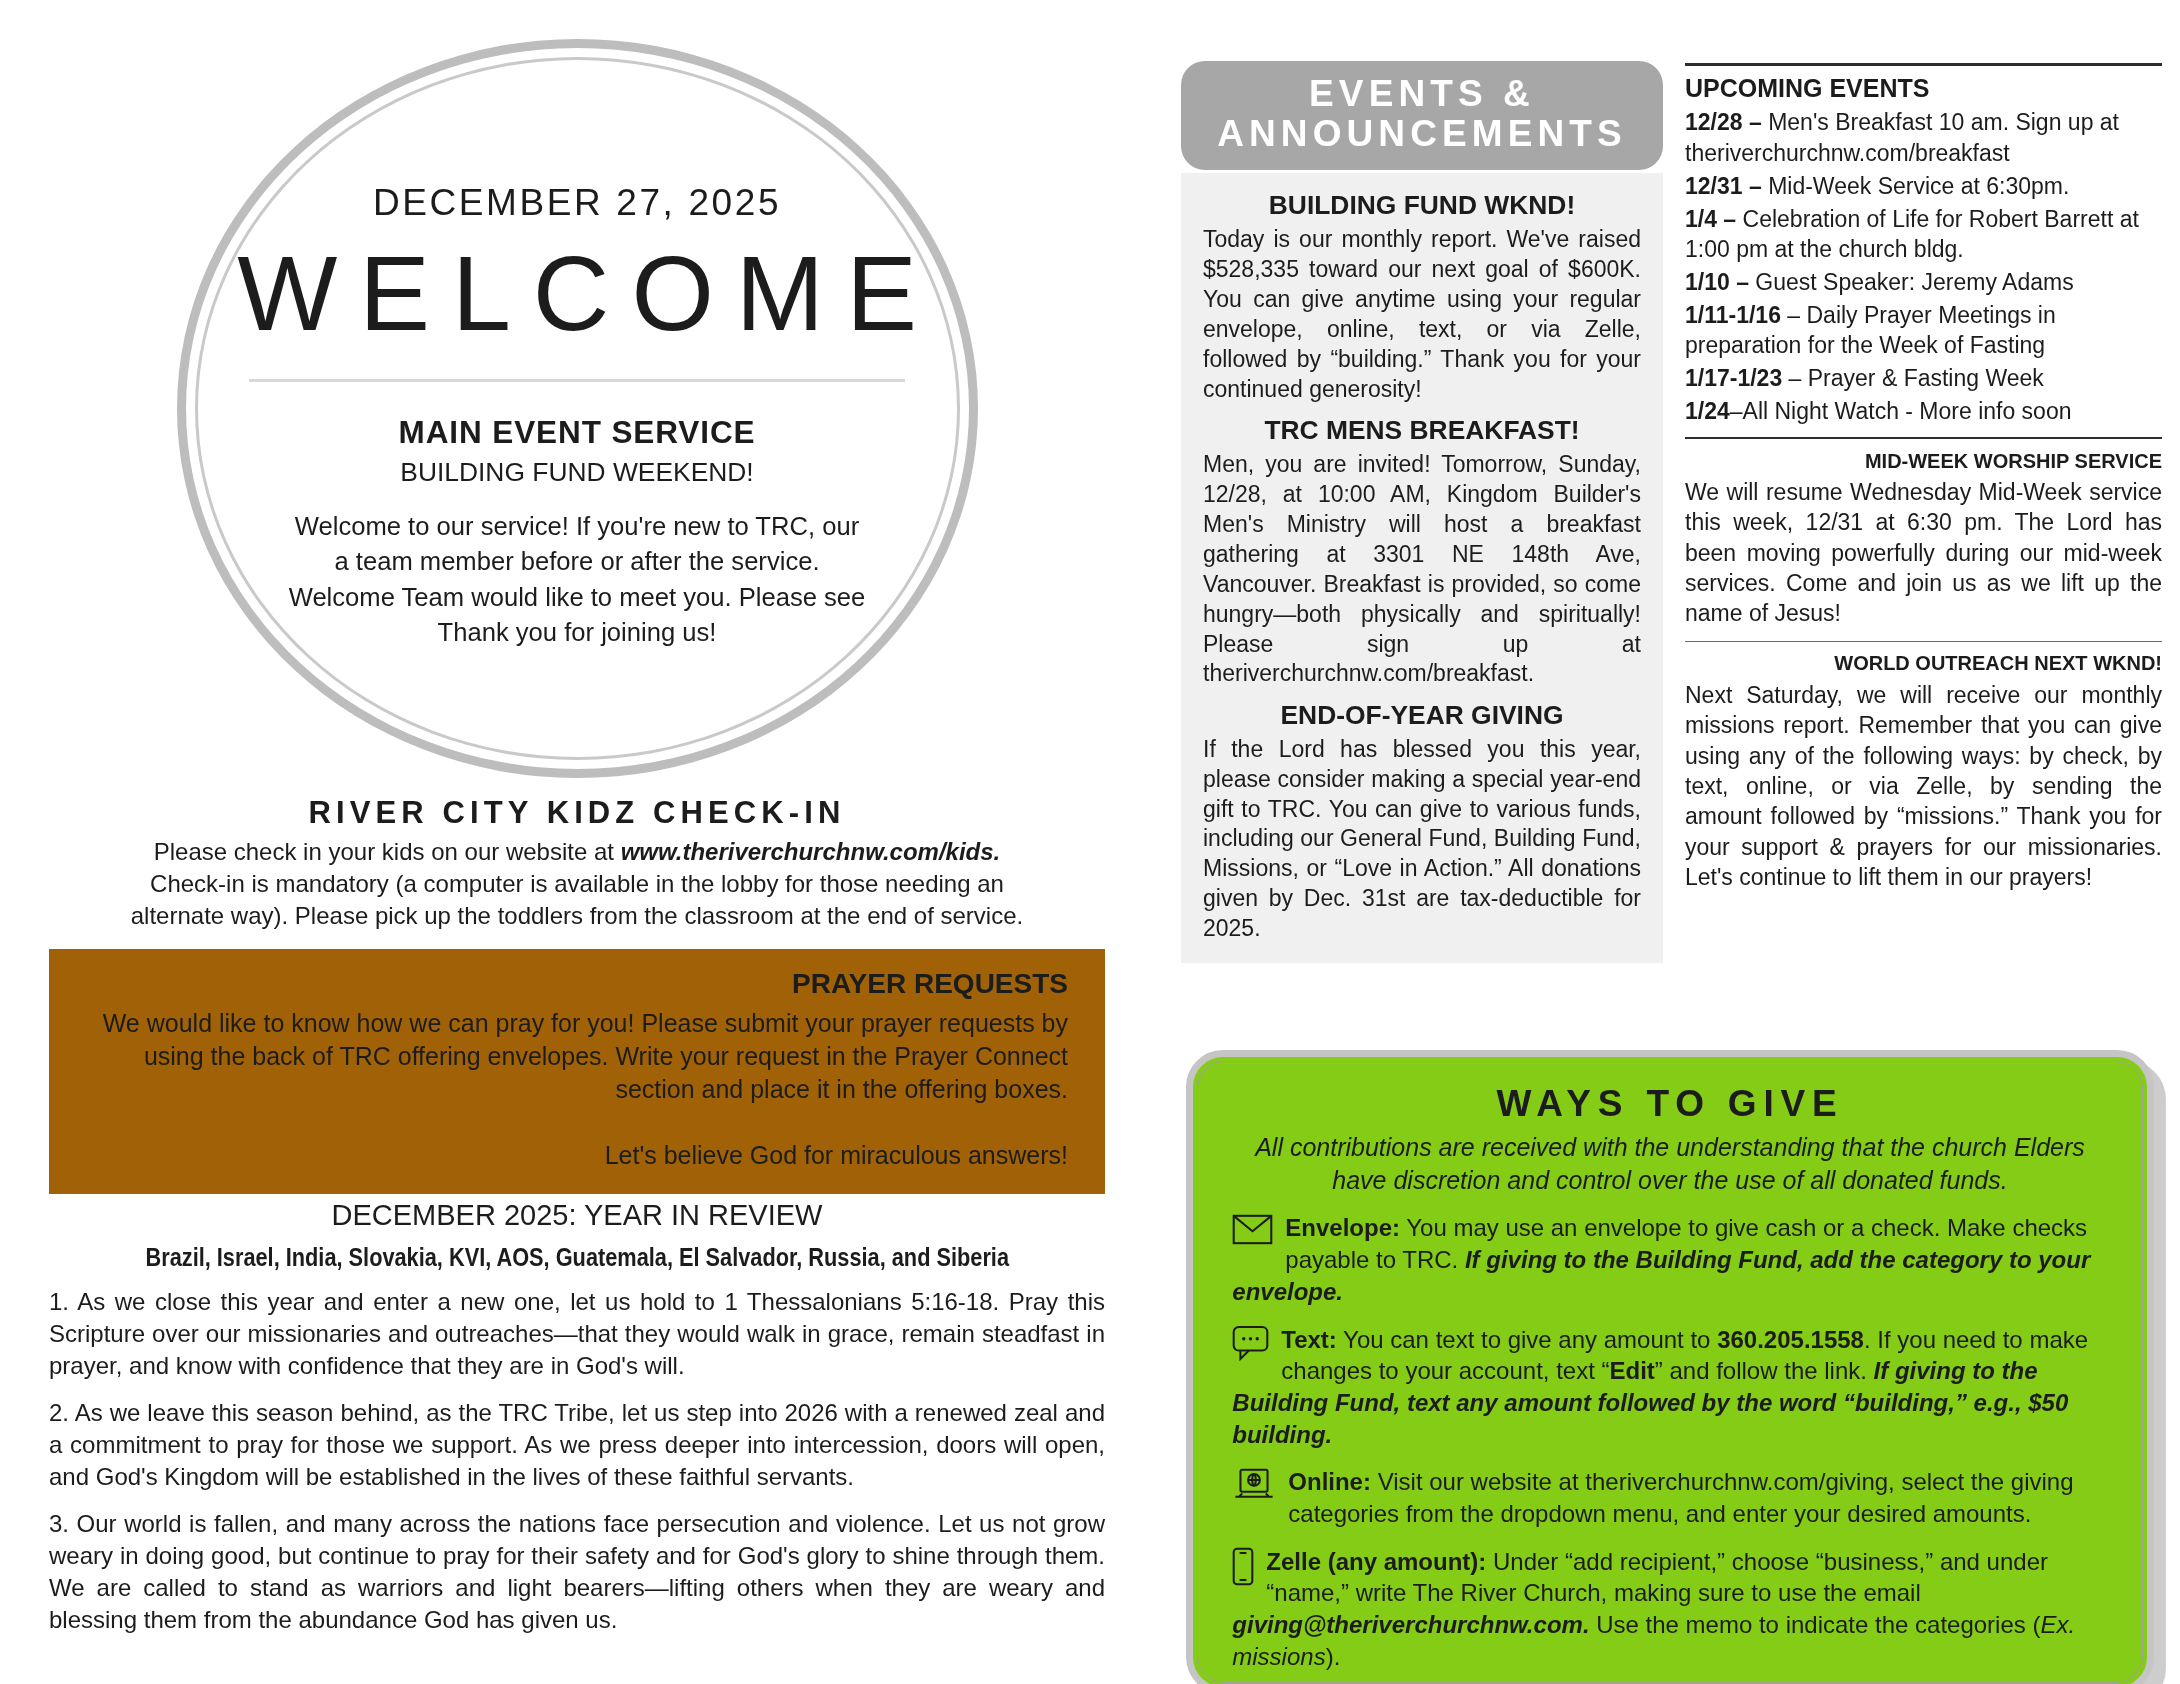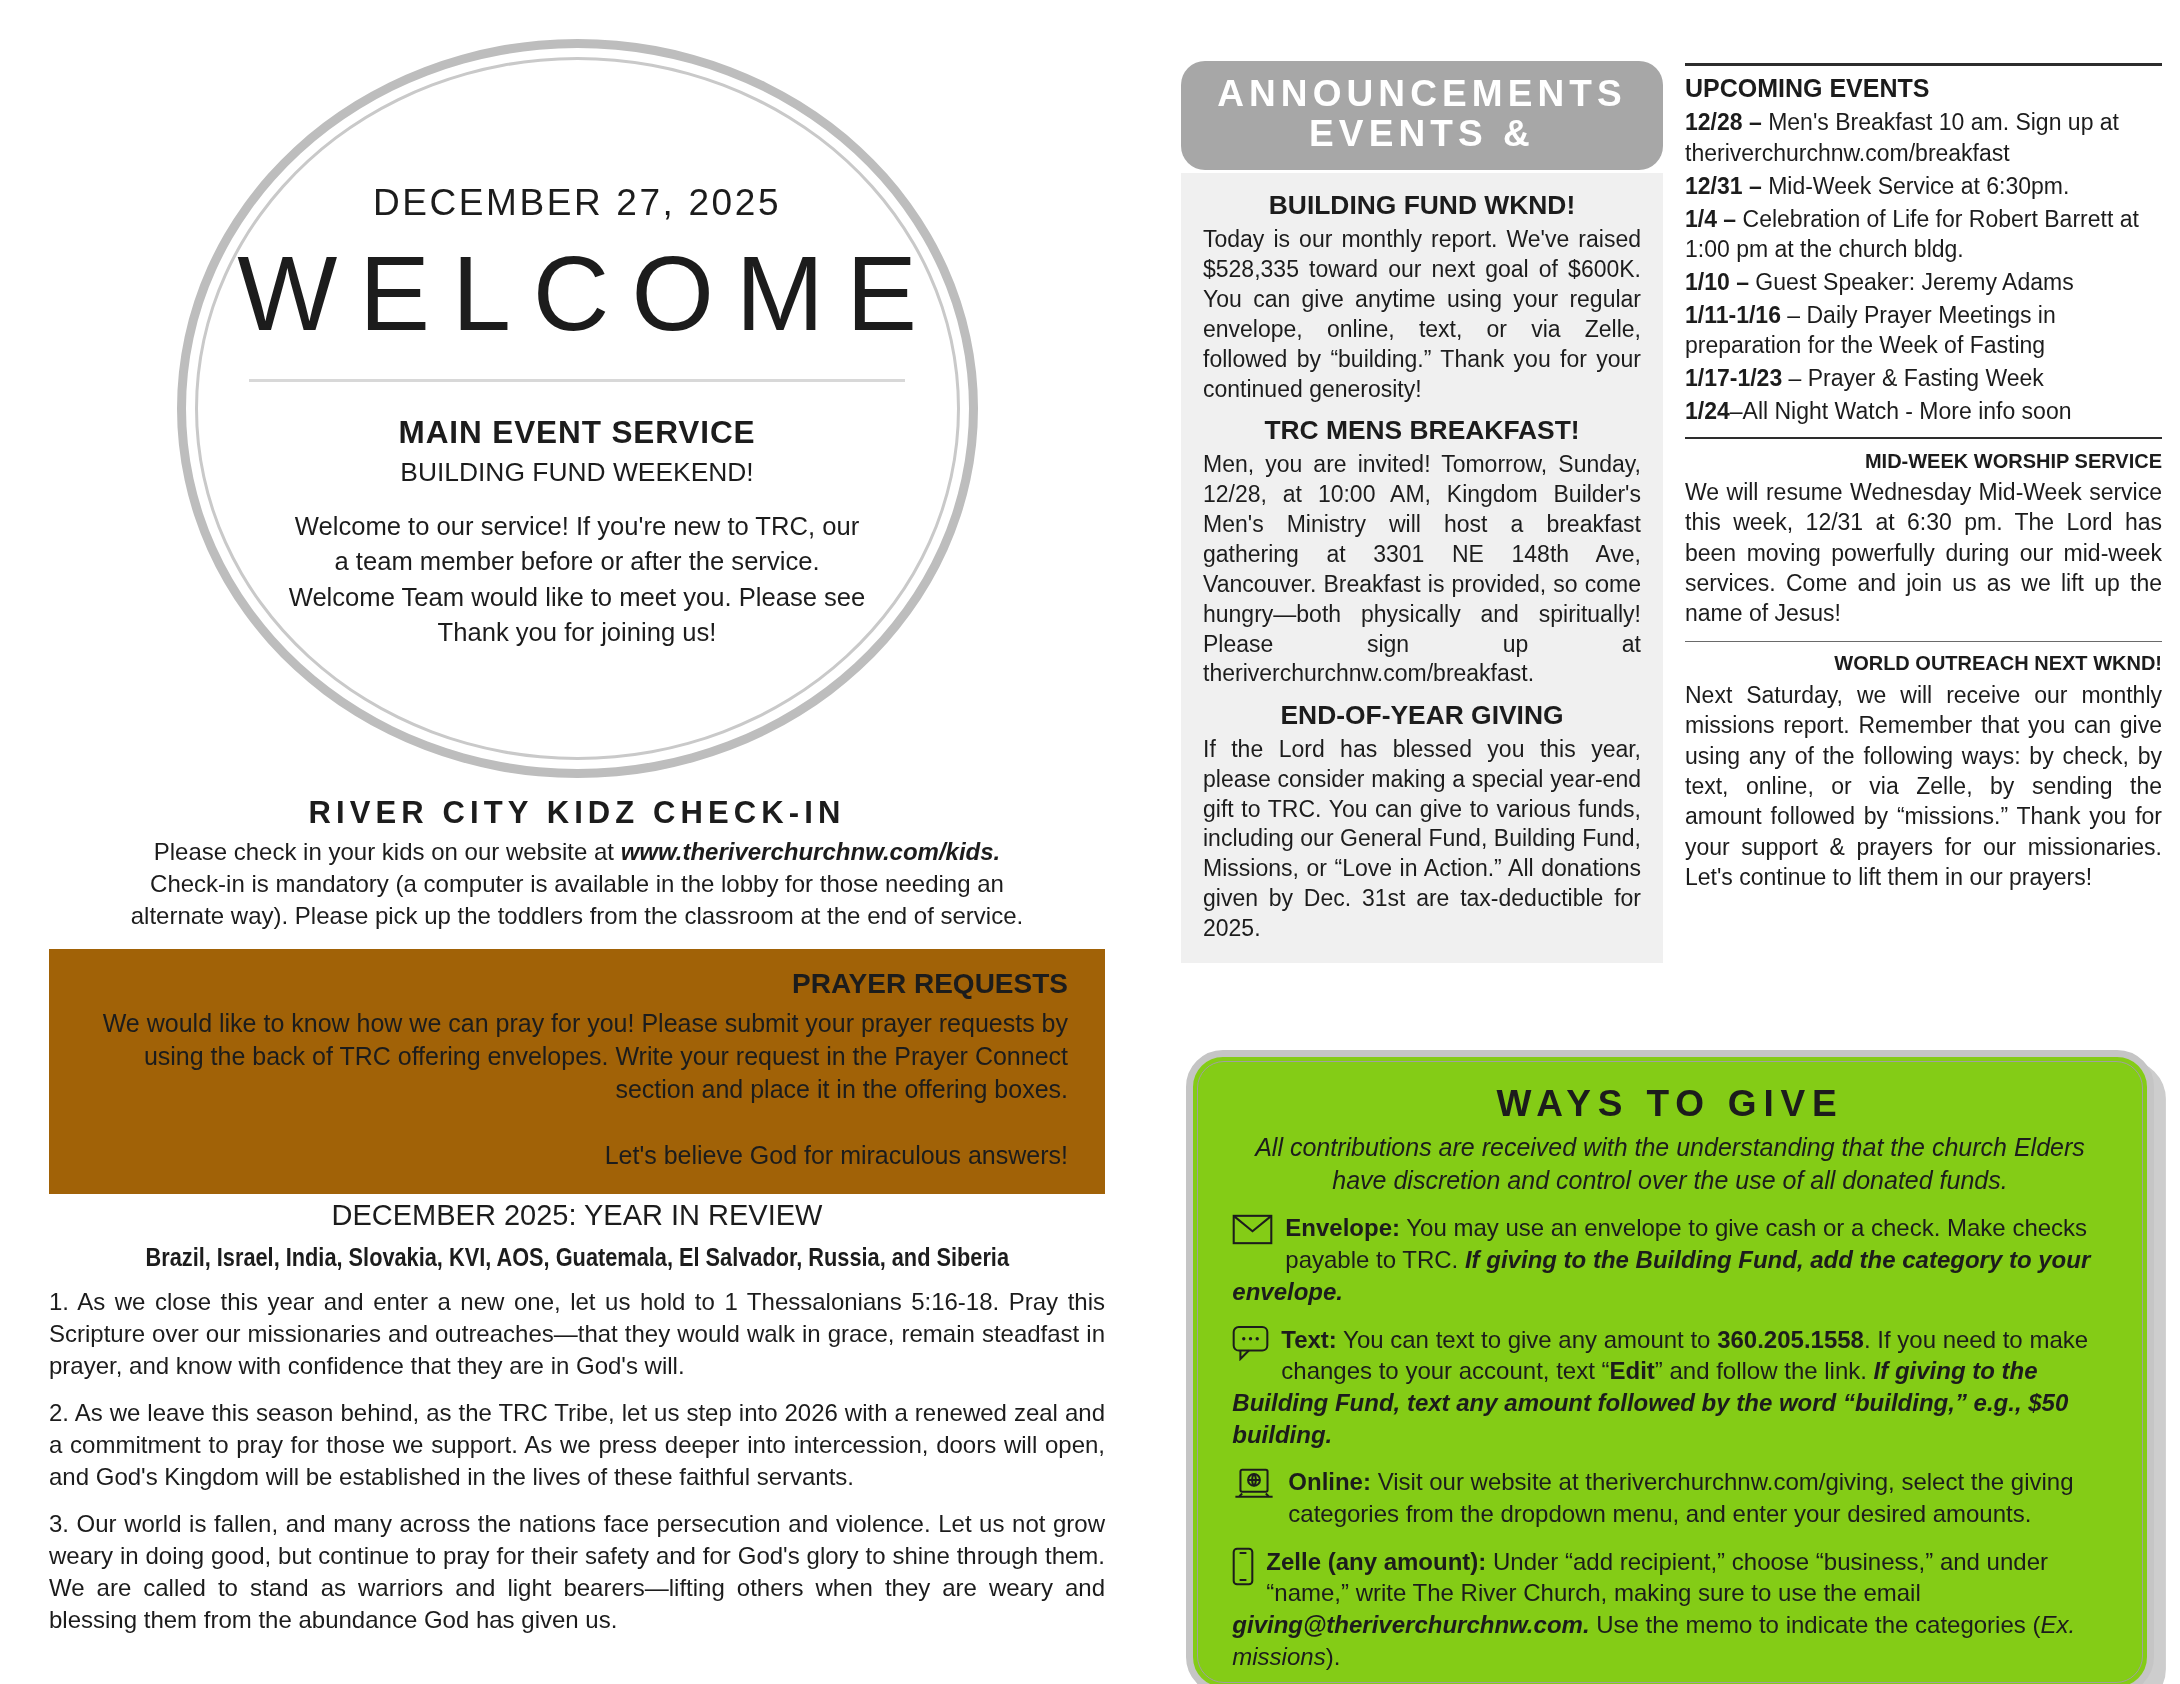--- a/index.html
+++ b/index.html
@@ -113,22 +113,22 @@
     <div class="wo-countries">
       <span>Brazil, Israel, India, Slovakia, KVI, AOS, Guatemala, El Salvador, Russia, and Siberia</span>
     </div>
     <p class="wo-para">1. As we close this year and enter a new one, let us hold to 1 Thessalonians 5:16-18. Pray this Scripture over our missionaries and outreaches—that they would walk in grace, remain steadfast in prayer, and know with confidence that they are in God's will.</p>
     <p class="wo-para">2. As we leave this season behind, as the TRC Tribe, let us step into 2026 with a renewed zeal and a commitment to pray for those we support. As we press deeper into intercession, doors will open, and God's Kingdom will be established in the lives of these faithful servants.</p>
     <p class="wo-para">3.  Our world is fallen, and many across the nations face persecution and violence. Let us not grow weary in doing good, but continue to pray for their safety and for God's glory to shine through them. We are called to stand as warriors and light bearers—lifting others when they are weary and blessing them from the abundance God has given us.</p>
   </section>
 
   <section class="col-mid">
     <div class="events-header">
+      <div>EVENTS &amp;</div>
       <div>ANNOUNCEMENTS</div>
-      <div>EVENTS &amp;</div>
     </div>
     <div class="events-body">
       <h3 class="ev-title">BUILDING FUND WKND!</h3>
       <p class="ev-text">Today is our monthly report. We've raised $528,335 toward our next goal of $600K. You can give anytime using your regular envelope, online, text, or via Zelle, followed by “building.” Thank you for your continued generosity!</p>
       <h3 class="ev-title">TRC MENS BREAKFAST!</h3>
       <p class="ev-text">Men, you are invited! Tomorrow, Sunday, 12/28, at 10:00 AM, Kingdom Builder's Men's Ministry will host a breakfast gathering at 3301 NE 148th Ave, Vancouver. Breakfast is provided, so come hungry—both physically and spiritually! Please sign up at theriverchurchnw.com/breakfast.</p>
       <h3 class="ev-title">END-OF-YEAR GIVING</h3>
       <p class="ev-text">If the Lord has blessed you this year, please consider making a special year-end gift to TRC. You can give to various funds, including our General Fund, Building Fund, Missions, or “Love in Action.” All donations given by Dec. 31st are tax-deductible for 2025.</p>
     </div>
   </section>

